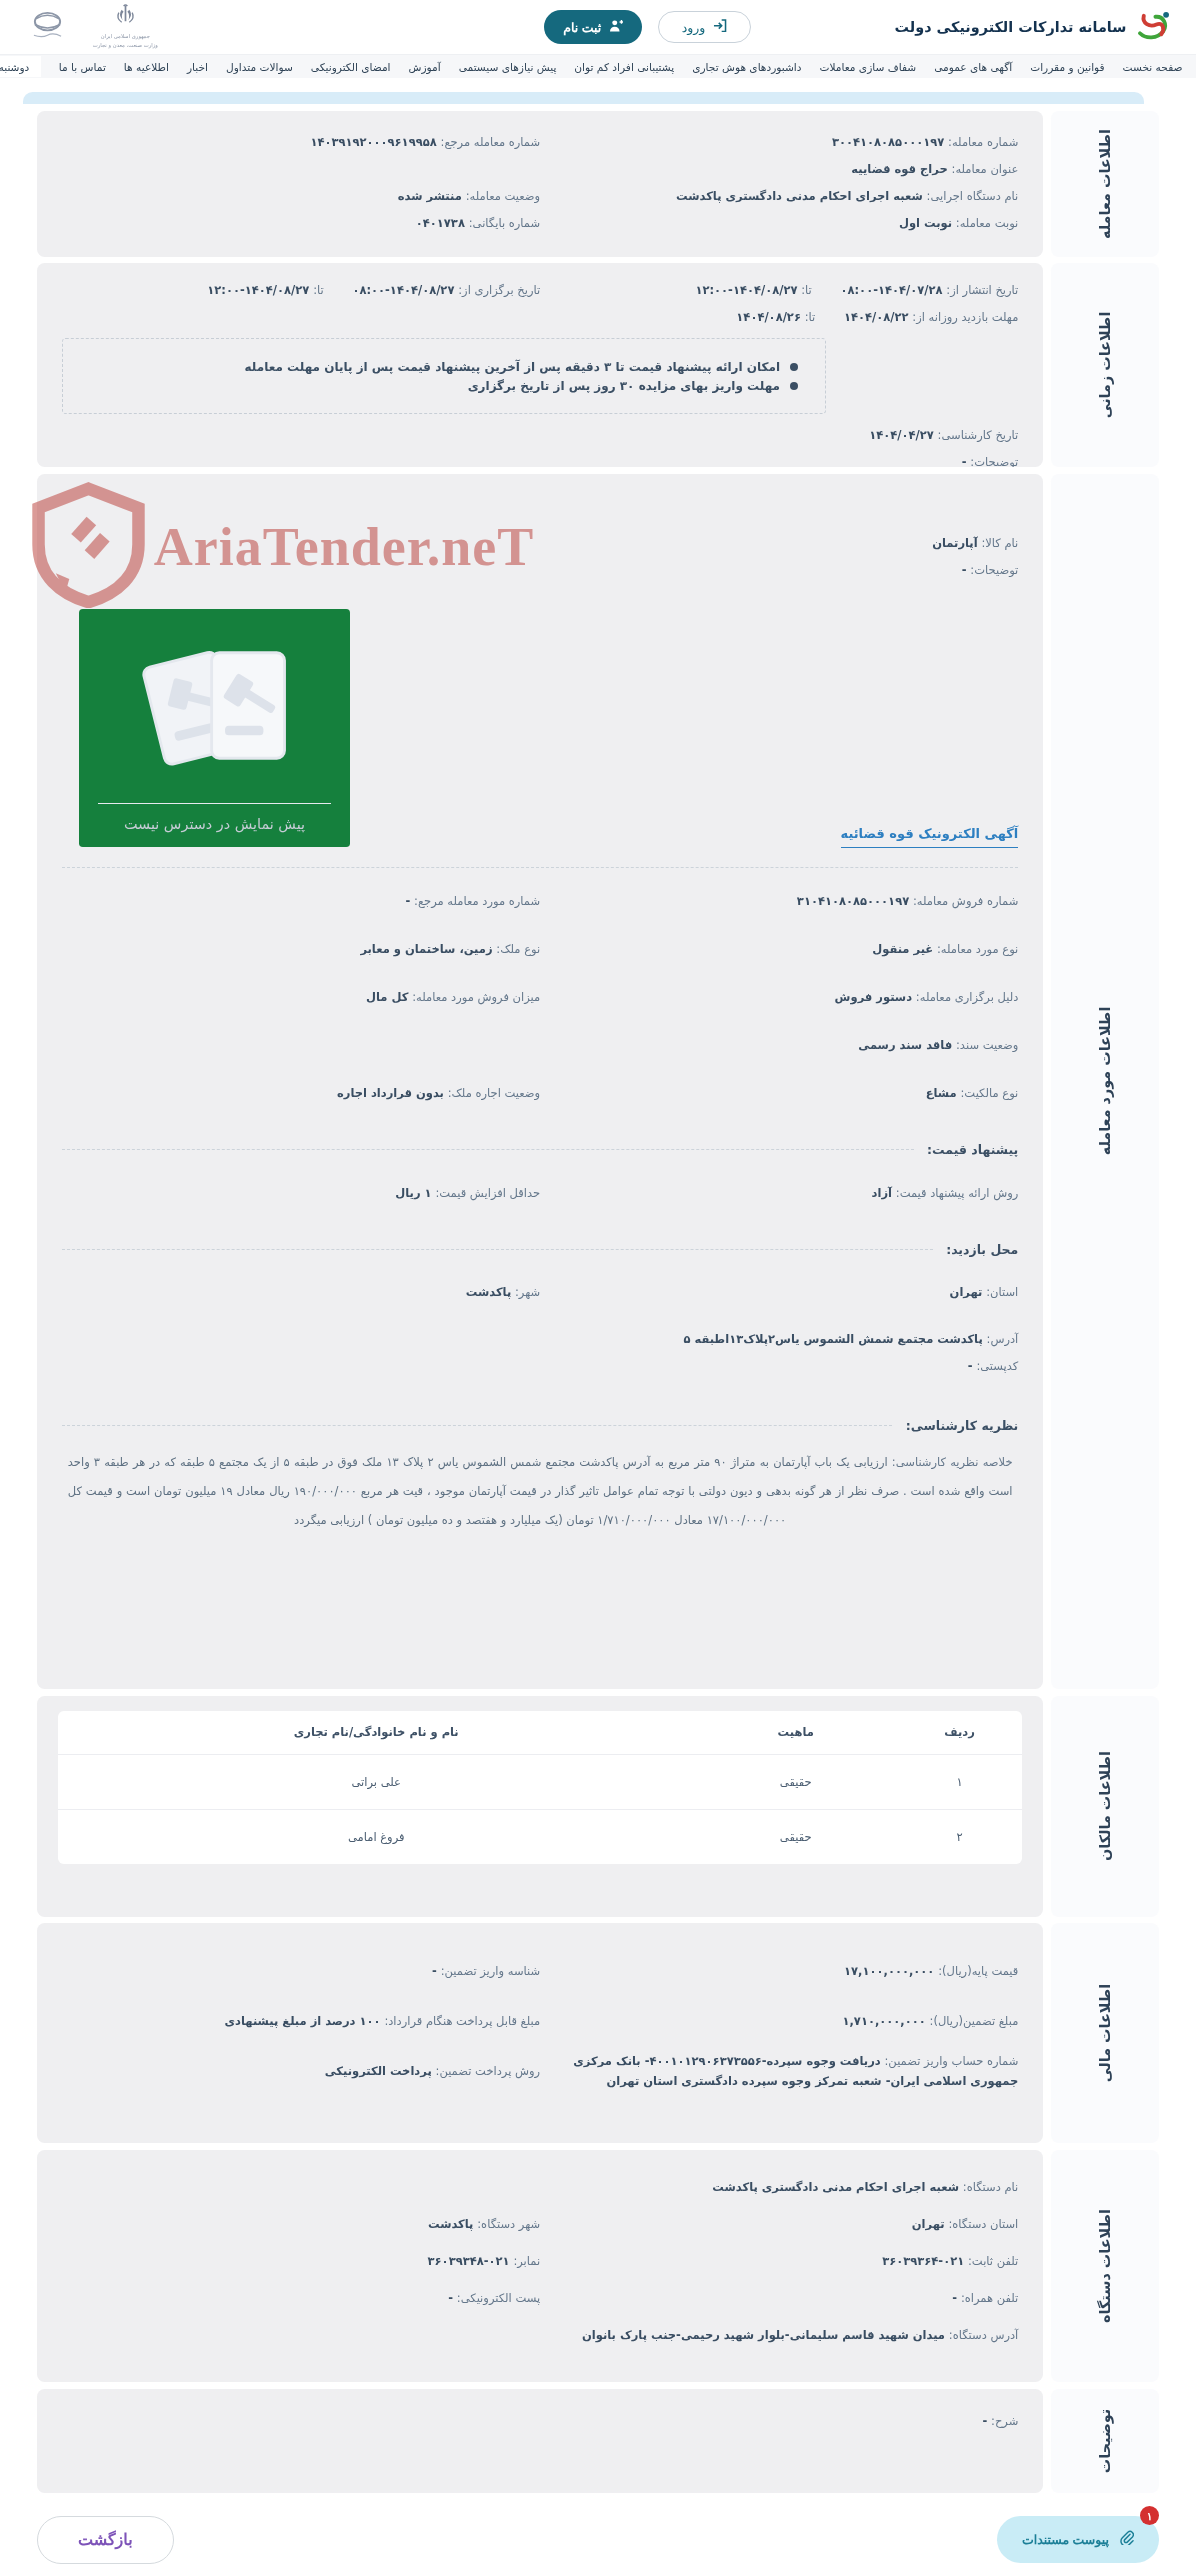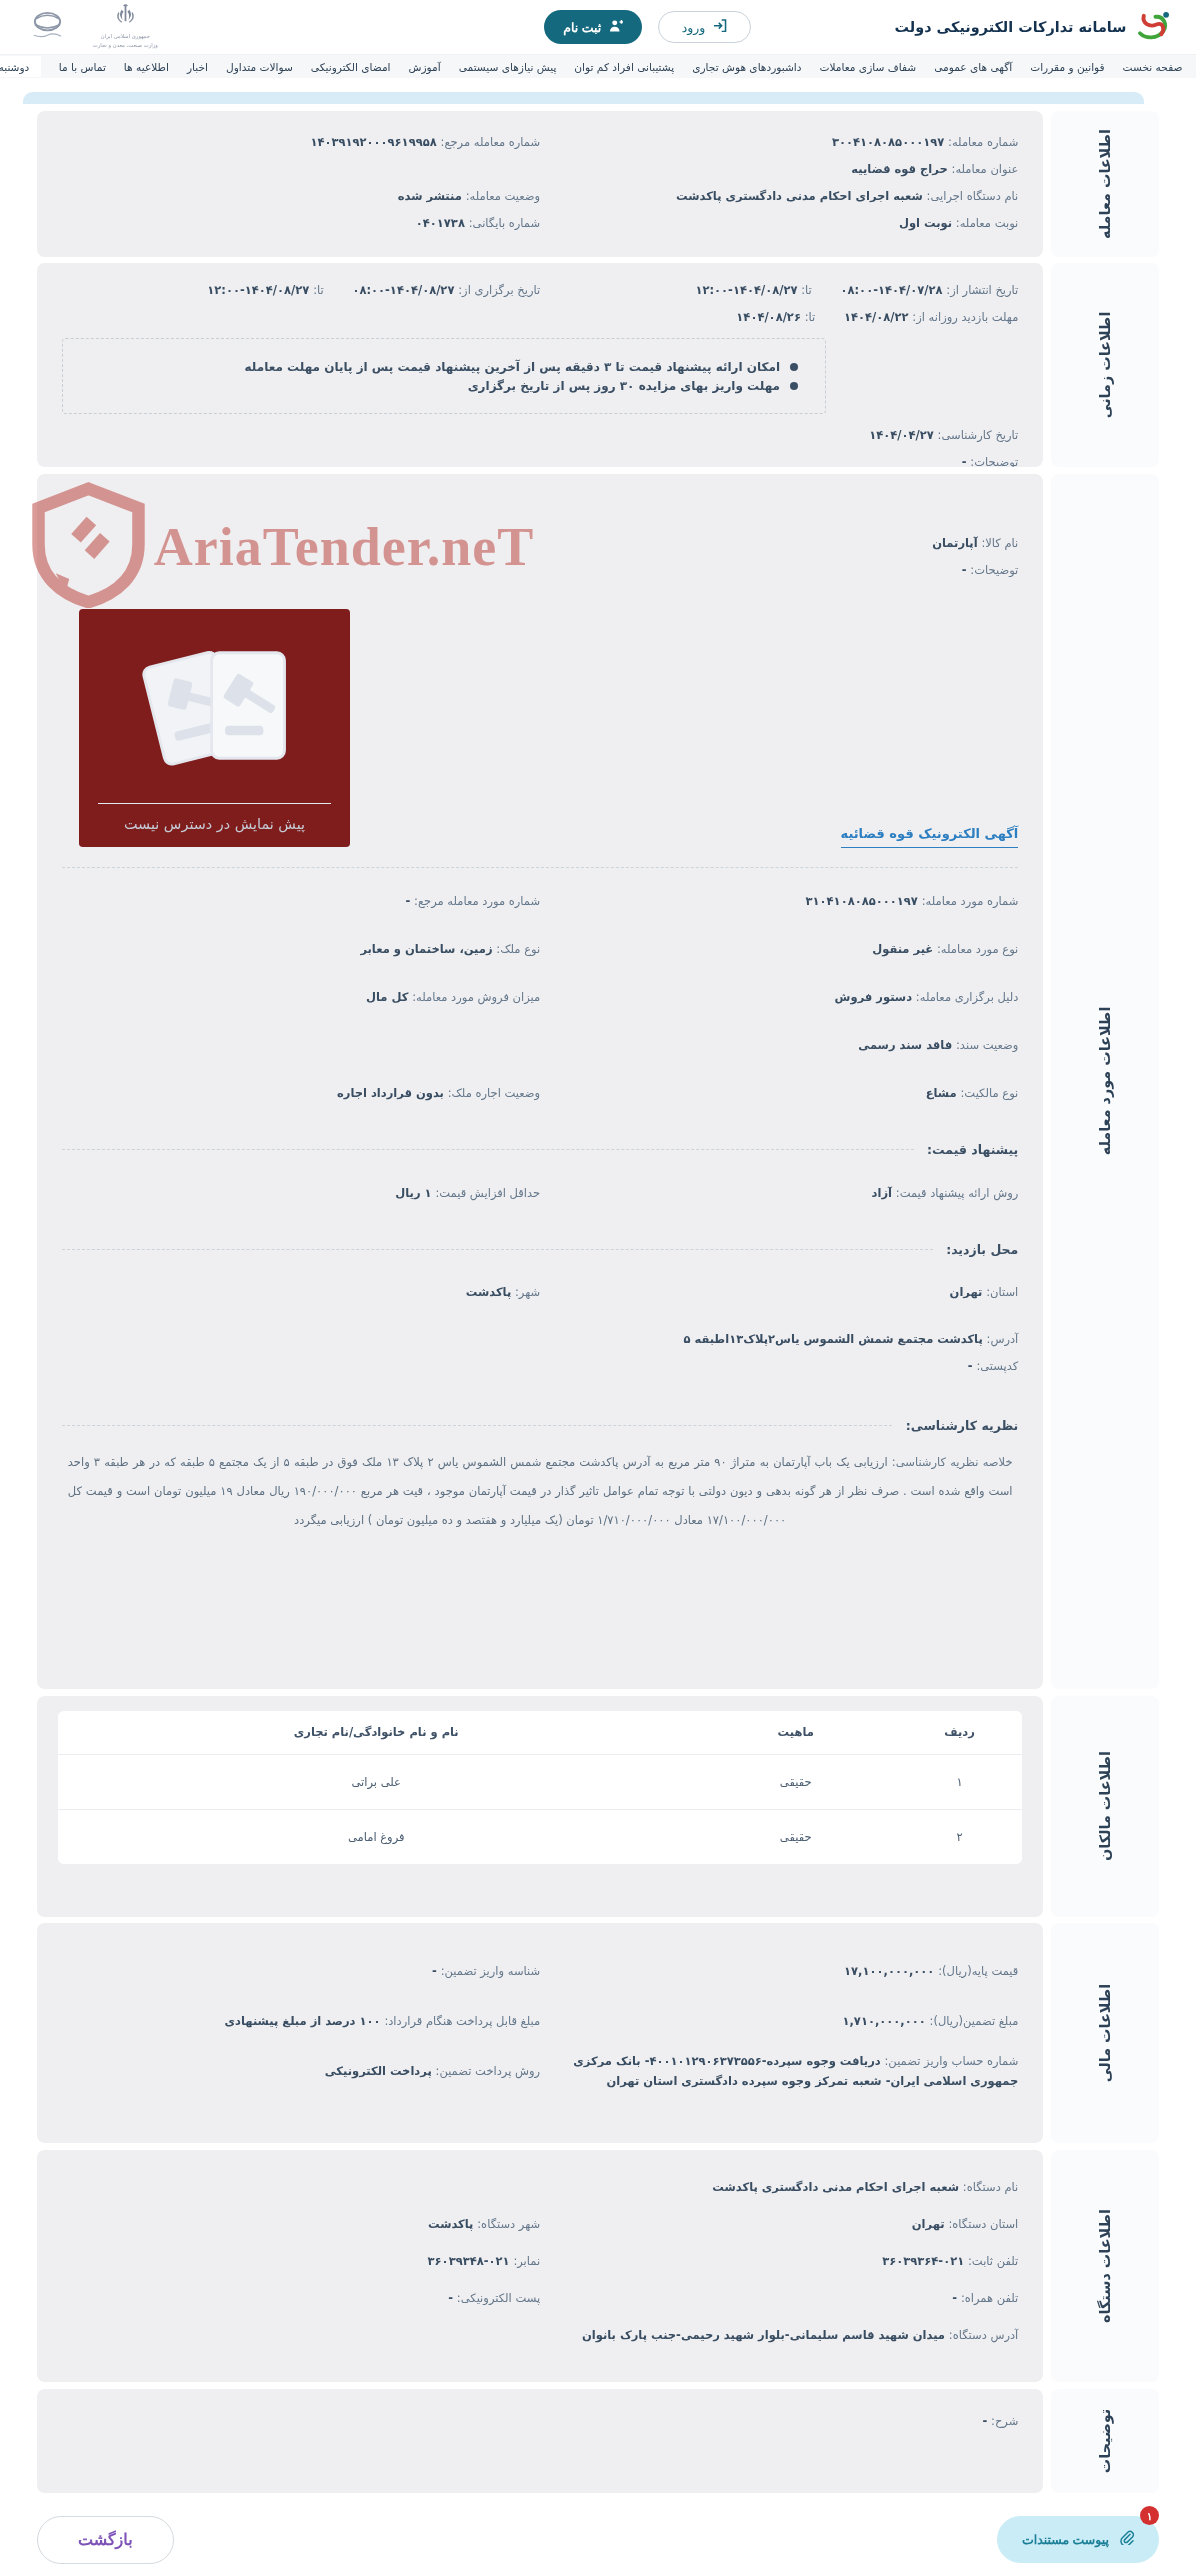--- a/index.html
+++ b/index.html
@@ -39,21 +39,21 @@
   .lbl{color:#64778b}
   .val{color:#394d62;font-weight:bold;margin-right:3.8px}
   .sep2{margin-right:25px}
   
   .pad1{padding:19px 25px}
   .pad2{padding:13.5px 25px}
   .note-box{border:1.9px dashed #c7ced6;border-radius:3.8px;margin:7.7px 192px 7.7px 0;padding:15.4px 27px}
   .note{display:flex;align-items:center;gap:9.6px;color:#3b4f64;font-weight:bold;font-size:12px;margin:5px 0}
   .dot{width:8.7px;height:8.7px;border-radius:50%;background:#3b4f64;flex:none}
   .pad3{padding:56px 25px 29px}
-  .preview-card{position:absolute;top:135px;left:42px;width:271px;height:238px;background:#7f1d1d;border-radius:3.8px;
+  .preview-card{position:absolute;top:135px;left:42px;width:271px;height:238px;background:#15803d;border-radius:3.8px;
     display:flex;flex-direction:column;align-items:center;justify-content:flex-end;padding-bottom:15.4px}
   .preview-div{width:86%;border-top:1px solid #e6eaef;margin:9.6px 0 11.5px;position:relative}
   .preview-txt{color:#c6ccd6;font-size:14.4px}
   .sub-link{display:inline-block;margin-top:242px;color:#2d7fc1;font-weight:bold;font-size:13px;
     border-bottom:1.9px solid #2d7fc1;padding-bottom:5.8px;cursor:pointer}
   .dash-sep{border-top:1.9px dashed #ccd3da;margin:19px 0 9.6px}
   .frow2{min-height:48px;align-items:center}
   .dash-head{display:flex;align-items:center;gap:13.5px;margin:25px 0 11.5px}
   .dh-label{font-weight:bold;color:#3b4f64;font-size:12.5px;flex:none}
   .dash-line{flex:1;border-top:1.9px dashed #ccd3da}
@@ -268,21 +268,21 @@
           </svg>
         </span>
         <div class="preview-div"></div>
         <span class="preview-txt">پیش نمایش در دسترس نیست</span>
       </div>
 
       <a class="sub-link">آگهی الکترونیک قوه قضائیه</a>
       <div class="dash-sep"></div>
 
       <div class="frow frow2">
-        <div class="fcell"><span class="lbl">شماره مورد معامله:</span><span class="val">۳۱۰۴۱۰۸۰۸۵۰۰۰۱۹۷</span></div>
+        <div class="fcell"><span class="lbl">شماره فروش معامله:</span><span class="val">۳۱۰۴۱۰۸۰۸۵۰۰۰۱۹۷</span></div>
         <div class="fcell"><span class="lbl">شماره مورد معامله مرجع:</span><span class="val">-</span></div>
       </div>
       <div class="frow frow2">
         <div class="fcell"><span class="lbl">نوع مورد معامله:</span><span class="val">غیر منقول</span></div>
         <div class="fcell"><span class="lbl">نوع ملک:</span><span class="val">زمین، ساختمان و معابر</span></div>
       </div>
       <div class="frow frow2">
         <div class="fcell"><span class="lbl">دلیل برگزاری معامله:</span><span class="val">دستور فروش</span></div>
         <div class="fcell"><span class="lbl">میزان فروش مورد معامله:</span><span class="val">کل مال</span></div>
       </div>

